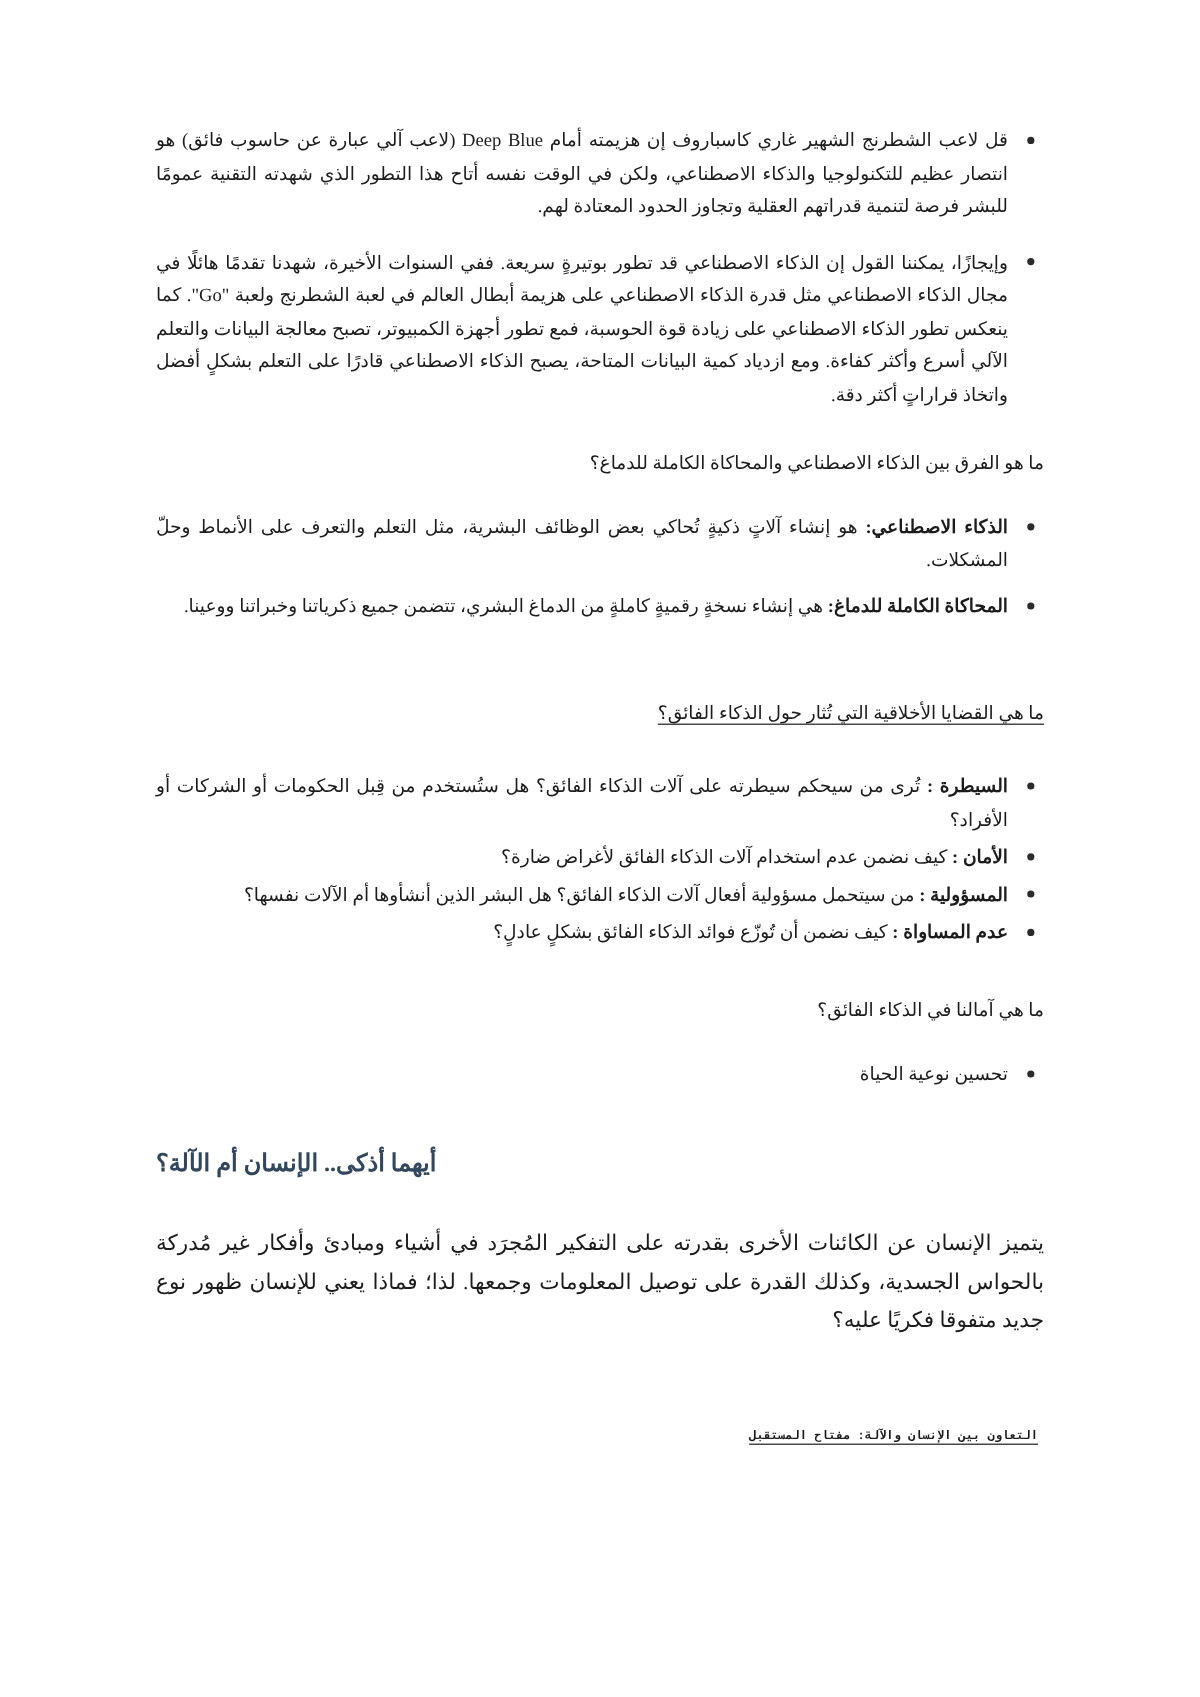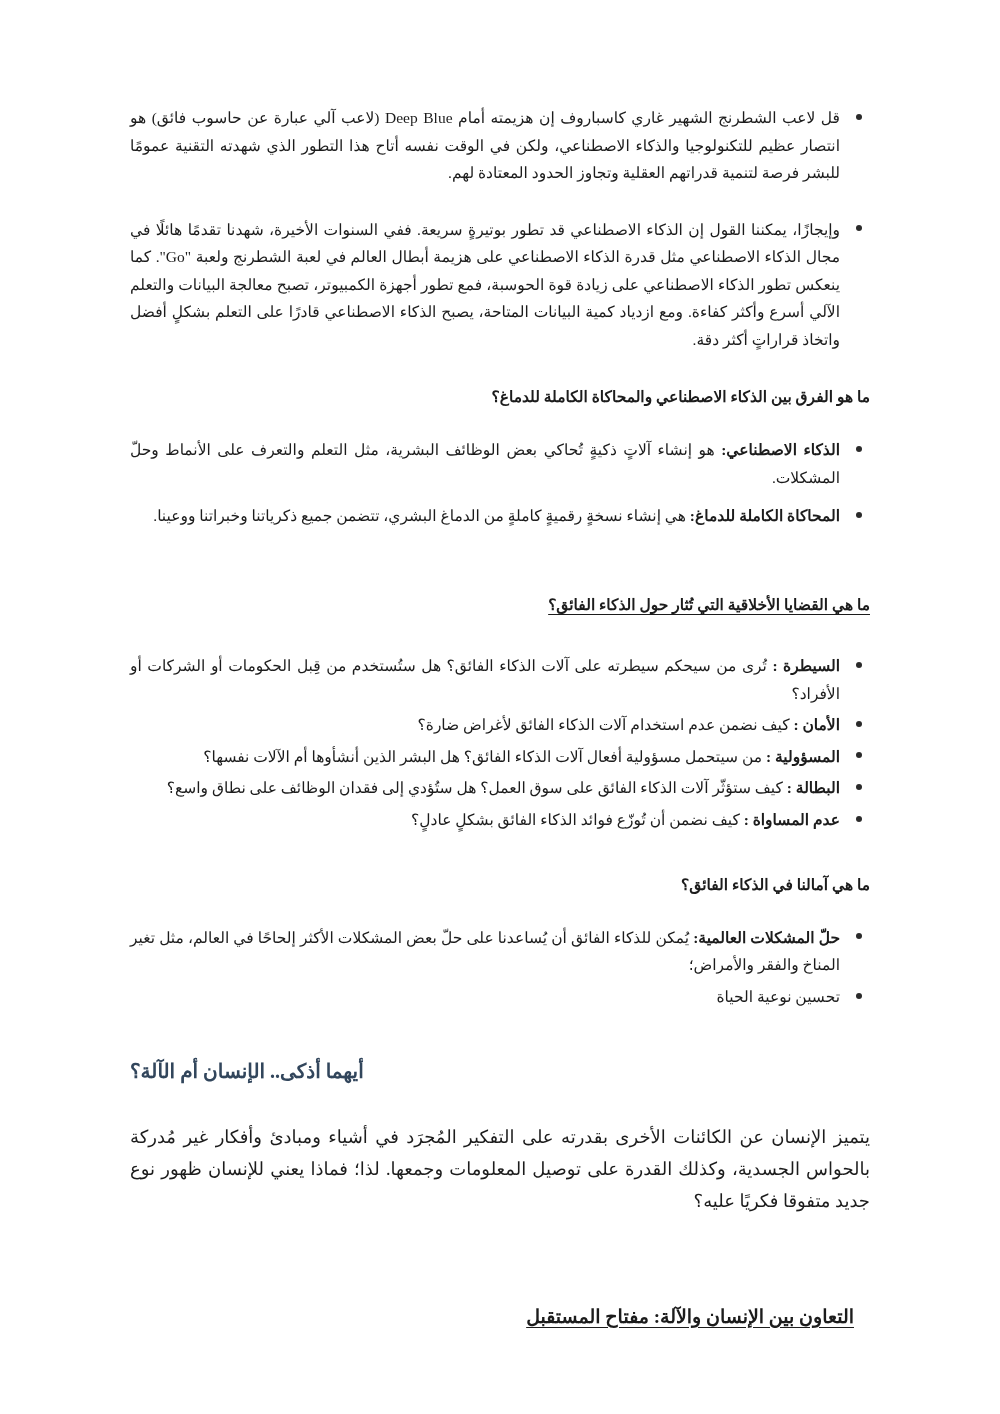--- a/index.html
+++ b/index.html
@@ -67,66 +67,67 @@
   ul.bullets.tight > li { margin-bottom: 4px; }
 
   li .lbl, p .lbl {
     font-weight: bold;
   }
 
   
   h3.q-head {
     margin: 0;
     font-size: 15.5px;
-    font-weight: bold;
+    font-weight: normal;
     line-height: 1.7;
     text-align: right;
     color: #1c1c1c;
   }
   h3.q-head.underline {
     text-decoration: underline;
     text-underline-offset: 4px;
   }
   h2.section-head {
     margin: 0;
     font-size: 20px;
     font-weight: bold;
     line-height: 1.6;
     text-align: left;
     color: #32465c;
     letter-spacing: 0.2px;
   }
   h3.sub-head {
-    margin: 16px;
-    font-size: 19px;
+    margin: 5px;
+    font-size: 10px;
     font-weight: bold;
     line-height: 1.7;
     text-align: right;
     color: #1c1c1c;
     text-decoration: underline;
     text-underline-offset: 4px;
+    font-family: Liberation Mono, monospace;
   }
   .gap-b { height: 30px; }
   .gap-c { height: 40px; }
   .gap-d { height: 62px; }
   .gap-e { height: 26px; }
   .gap-f { height: 34px; }
   .gap-g { height: 18px; }
 </style>
 </head>
 <body>
 
 <div class="page">
   <div class="doc-body">
 
     <ul class="bullets">
       <li>
         <span>قل لاعب الشطرنج الشهير غاري كاسباروف إن هزيمته أمام Deep Blue (لاعب آلي عبارة عن حاسوب فائق) هو انتصار عظيم للتكنولوجيا والذكاء الاصطناعي، ولكن في الوقت نفسه أتاح هذا التطور الذي شهدته التقنية عمومًا للبشر فرصة لتنمية قدراتهم العقلية وتجاوز الحدود المعتادة لهم.</span>
       </li>
-      <li style="margin-top:29px;">
+      <li style="margin-top:19px;">
         <span>وإيجازًا، يمكننا القول إن الذكاء الاصطناعي قد تطور بوتيرةٍ سريعة. ففي السنوات الأخيرة، شهدنا تقدمًا هائلًا في مجال الذكاء الاصطناعي مثل قدرة الذكاء الاصطناعي على هزيمة أبطال العالم في لعبة الشطرنج ولعبة "Go". كما ينعكس تطور الذكاء الاصطناعي على زيادة قوة الحوسبة، فمع تطور أجهزة الكمبيوتر، تصبح معالجة البيانات والتعلم الآلي أسرع وأكثر كفاءة. ومع ازدياد كمية البيانات المتاحة، يصبح الذكاء الاصطناعي قادرًا على التعلم بشكلٍ أفضل واتخاذ قراراتٍ أكثر دقة.</span>
       </li>
     </ul>
 
     <div class="gap-b"></div>
 
     <h3 class="q-head">ما هو الفرق بين الذكاء الاصطناعي والمحاكاة الكاملة للدماغ؟</h3>
 
     <div class="gap-e"></div>
 
@@ -149,37 +150,31 @@
       <li>
         <span class="lbl">السيطرة :</span><span> تُرى من سيحكم سيطرته على آلات الذكاء الفائق؟ هل ستُستخدم من قِبل الحكومات أو الشركات أو الأفراد؟</span>
       </li>
       <li>
         <span class="lbl">الأمان :</span><span> كيف نضمن عدم استخدام آلات الذكاء الفائق لأغراض ضارة؟</span>
       </li>
       <li>
         <span class="lbl">المسؤولية :</span><span> من سيتحمل مسؤولية أفعال آلات الذكاء الفائق؟ هل البشر الذين أنشأوها أم الآلات نفسها؟</span>
       </li>
       <li>
-        <span class="lbl">البطالة :</span><span> كيف ستؤثّر آلات الذكاء الفائق على سوق العمل؟ هل ستُؤدي إلى فقدان الوظائف على نطاق واسع؟</span>
-      </li>
-      <li>
         <span class="lbl">عدم المساواة :</span><span> كيف نضمن أن تُوزّع فوائد الذكاء الفائق بشكلٍ عادلٍ؟</span>
       </li>
     </ul>
 
     <div class="gap-f"></div>
 
     <h3 class="q-head">ما هي آمالنا في الذكاء الفائق؟</h3>
 
     <div class="gap-e"></div>
 
     <ul class="bullets tight">
-      <li>
-        <span class="lbl">حلّ المشكلات العالمية:</span><span> يُمكن للذكاء الفائق أن يُساعدنا على حلّ بعض المشكلات الأكثر إلحاحًا في العالم، مثل تغير المناخ والفقر والأمراض؛</span>
-      </li>
       <li style="">
         <span>تحسين نوعية الحياة</span>
       </li>
     </ul>
 
     <div class="gap-c"></div>
 
     <h2 class="section-head">أيهما أذكى.. الإنسان أم الآلة؟</h2>
 
     <div class="gap-f"></div>

